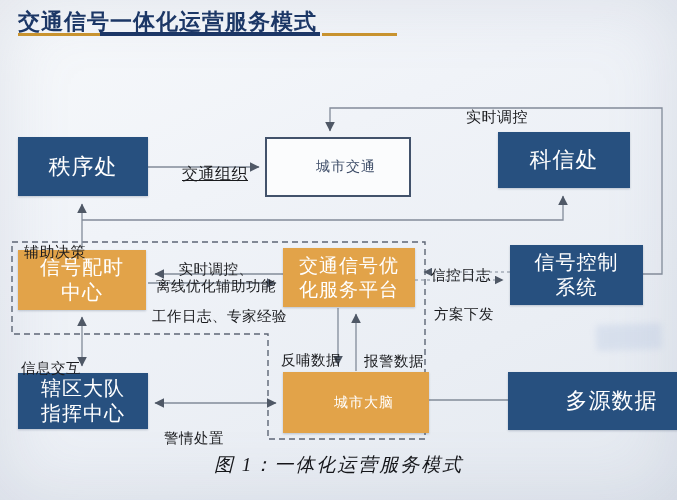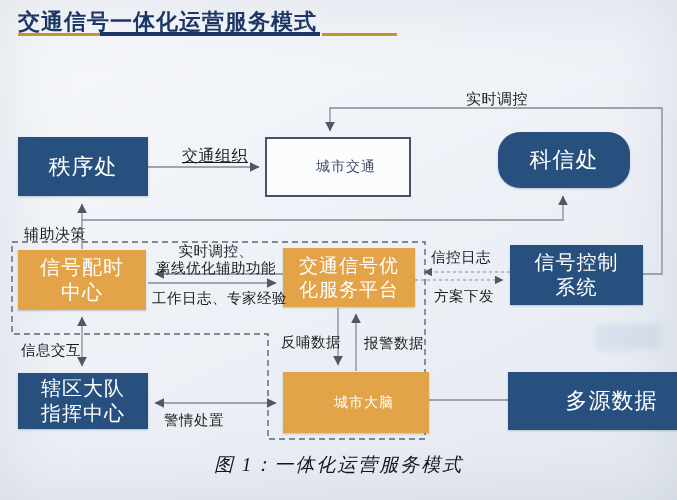--- a/index.html
+++ b/index.html
@@ -29,20 +29,21 @@
   .outlineBox{background:#fbfcfd;border:2px solid #42526b;color:#3e4d68;box-shadow:none;}
   .fs22{font-size:22px;}
   .fs21{font-size:14px;padding-left:16px;}
   .fs20{font-size:20px;}
   .fs19{font-size:19px;}
   .wrap4{display:inline-block;width:92px;line-height:1.25;}
   .wrap5{display:inline-block;width:104px;line-height:1.25;}
   .lbl{
     position:absolute;font-size:14.5px;color:#1a1b1e;white-space:nowrap;
     letter-spacing:0.5px;
+    margin-top:18px;
   }
   .lbl.center{text-align:center;line-height:1.15;}
   .caption{
     position:absolute;left:0;right:0;top:452px;text-align:center;
     font-family:"Liberation Serif","DejaVu Serif",serif;font-style:italic;
     font-size:19px;color:#15161a;letter-spacing:2px;
   }
   svg.wires{position:absolute;left:0;top:0;}
   .ghost{
     position:absolute;left:596px;top:324px;width:66px;height:26px;
@@ -99,21 +100,21 @@
   </svg>
 
   <div class="node navyBox fs22" style="left:18px;top:137px;width:130px;height:59px;">
     <span>秩序处</span>
   </div>
 
   <div class="node outlineBox fs21" style="left:265px;top:137px;width:126px;height:56px;">
     <span>城市交通</span>
   </div>
 
-  <div class="node navyBox fs22" style="left:498px;top:132px;width:132px;height:56px;border-radius:22px;">
+  <div class="node navyBox fs22" style="left:498px;top:132px;width:132px;height:56px;">
     <span>科信处</span>
   </div>
 
   <div class="node orangeBox fs20" style="left:18px;top:250px;width:128px;height:60px;">
     <span class="wrap4">信号配时中心</span>
   </div>
 
   <div class="node orangeBox fs19" style="left:283px;top:248px;width:132px;height:59px;">
     <span class="wrap5">交通信号优化服务平台</span>
   </div>

